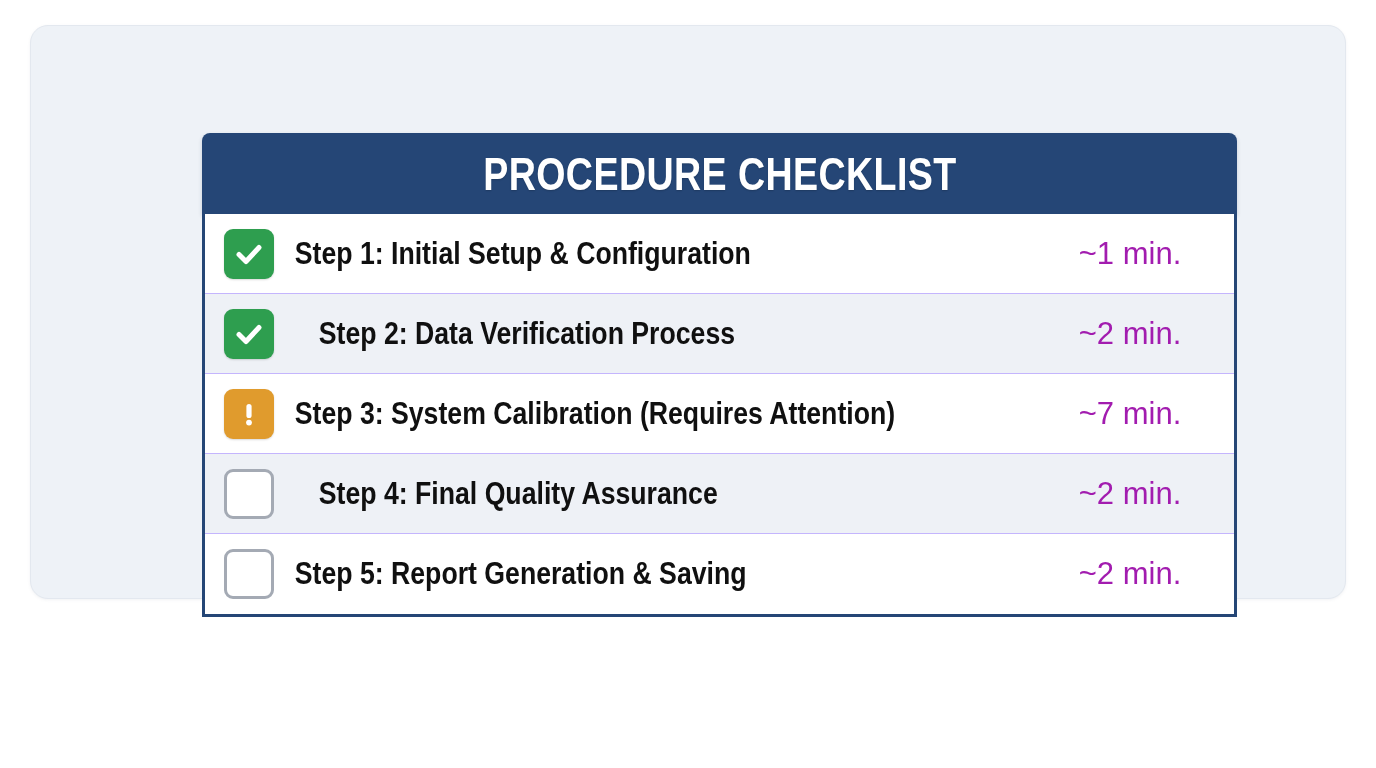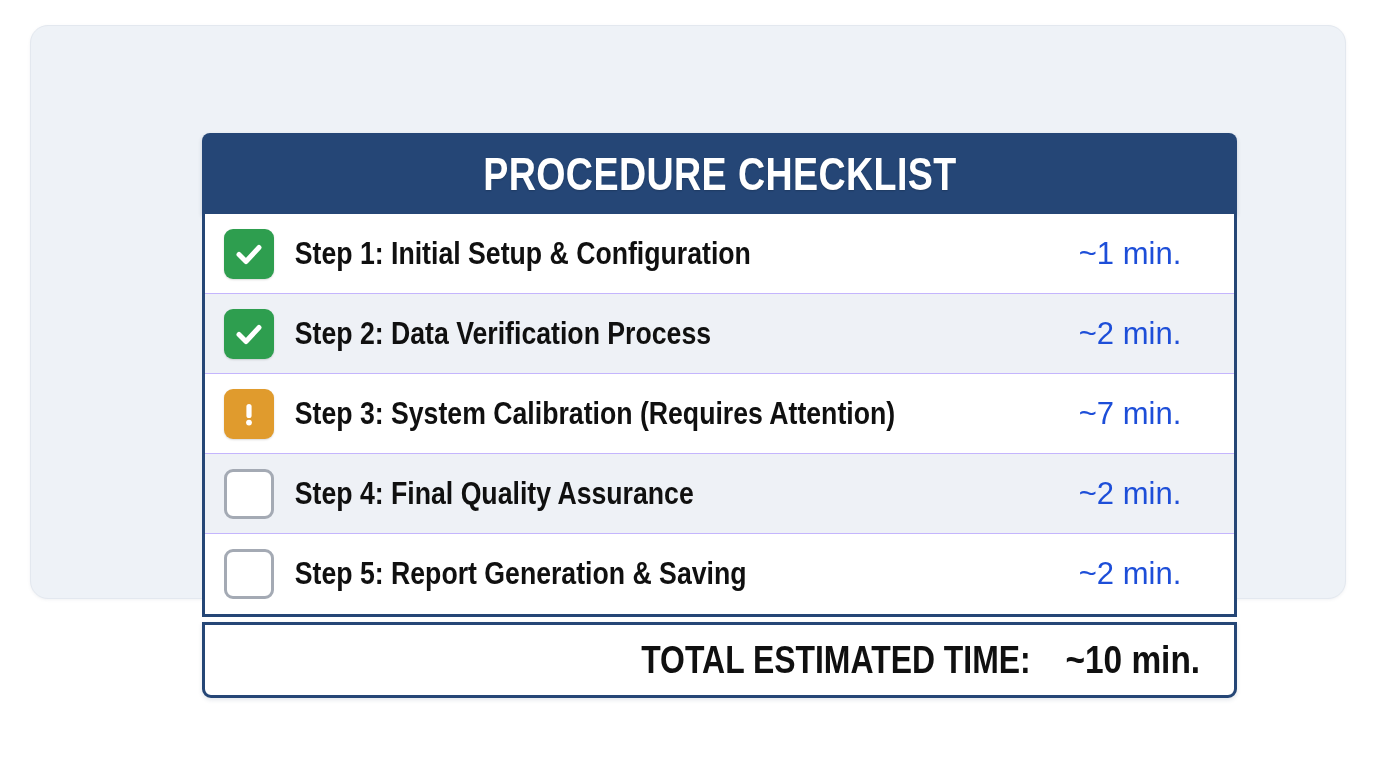--- a/index.html
+++ b/index.html
@@ -66,21 +66,21 @@
 
   .row {
     display: flex;
     align-items: center;
     height: 80px;
     box-sizing: border-box;
     border-bottom: 1px solid #c4b5fd;
     position: relative;
   }
   .row:last-child { border-bottom: none; }
-  .row.alt { background: #eef1f6; }
+  .row.alt { background: #eef1f6; gap: 24px; }
   .row.plain { background: #ffffff; }
 
   .row-icon-cell {
     width: 88px;
     min-width: 88px;
     display: flex;
     align-items: center;
     justify-content: center;
   }
 
@@ -117,21 +117,21 @@
     transform: scaleX(0.86);
     transform-origin: left center;
     padding-left: 2px;
   }
 
   .row-time {
     width: 200px;
     min-width: 200px;
     text-align: center;
     font-size: 31px;
-    color: #1d4ed8;
+    color: #a21caf;
     font-weight: normal;
     padding-right: 8px;
     box-sizing: border-box;
     white-space: nowrap;
   }
 
   
   .total-row {
     margin-top: 5px;
     height: 76px;
@@ -224,19 +224,15 @@
       <div class="row plain">
         <div class="row-icon-cell">
           <div class="statusbox empty"></div>
         </div>
         <div class="row-label">Step 5: Report Generation &amp; Saving</div>
         <div class="row-time">~2 min.</div>
       </div>
 
     </div>
 
-    <div class="total-row">
-      <div class="total-label">TOTAL ESTIMATED TIME:</div>
-      <div class="total-value">~10 min.</div>
-    </div>
 
   </div>
 </div>
 
 </body></html>

